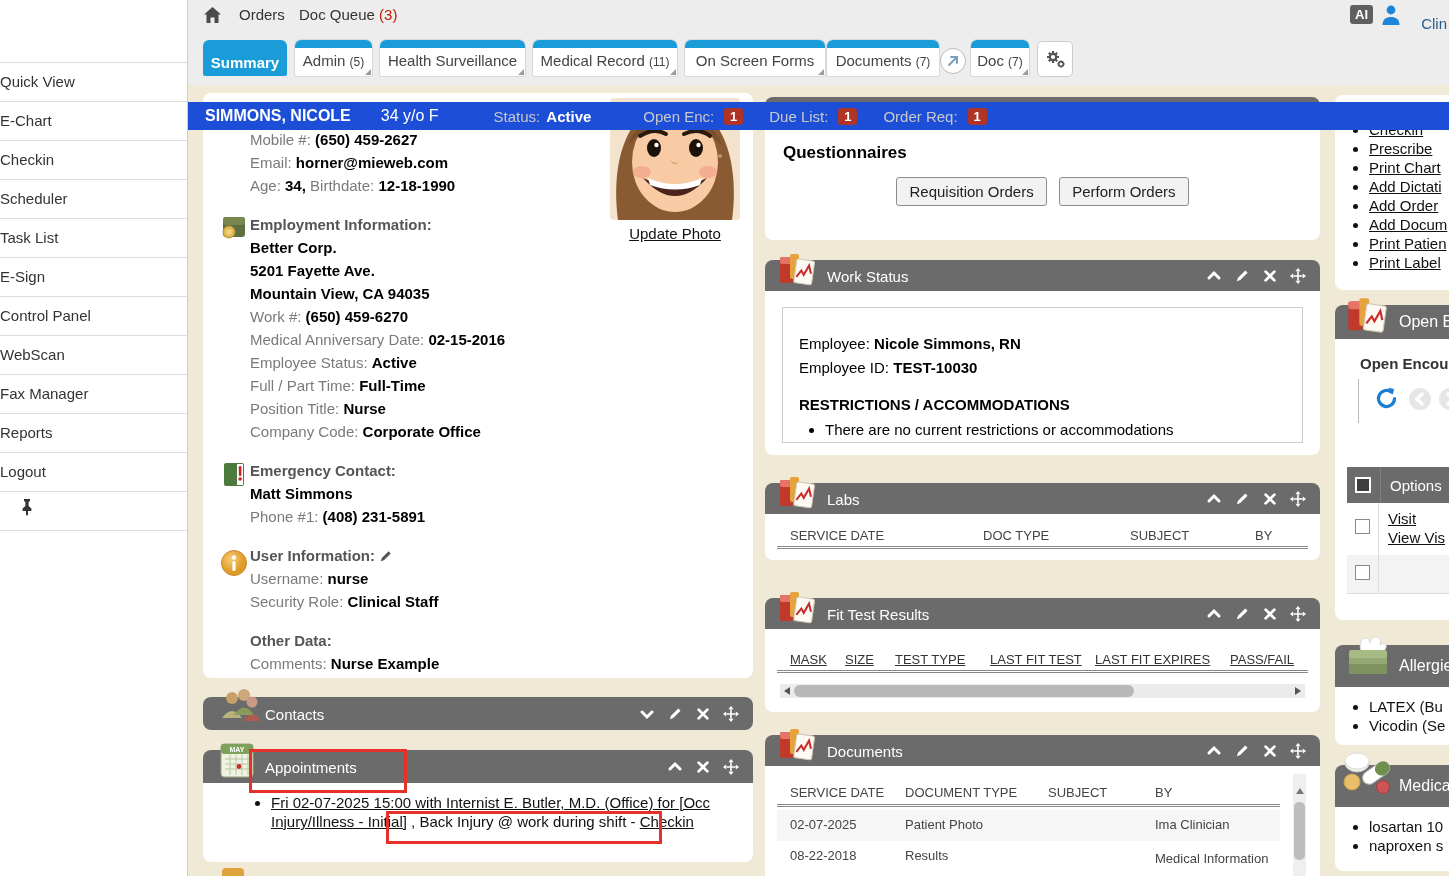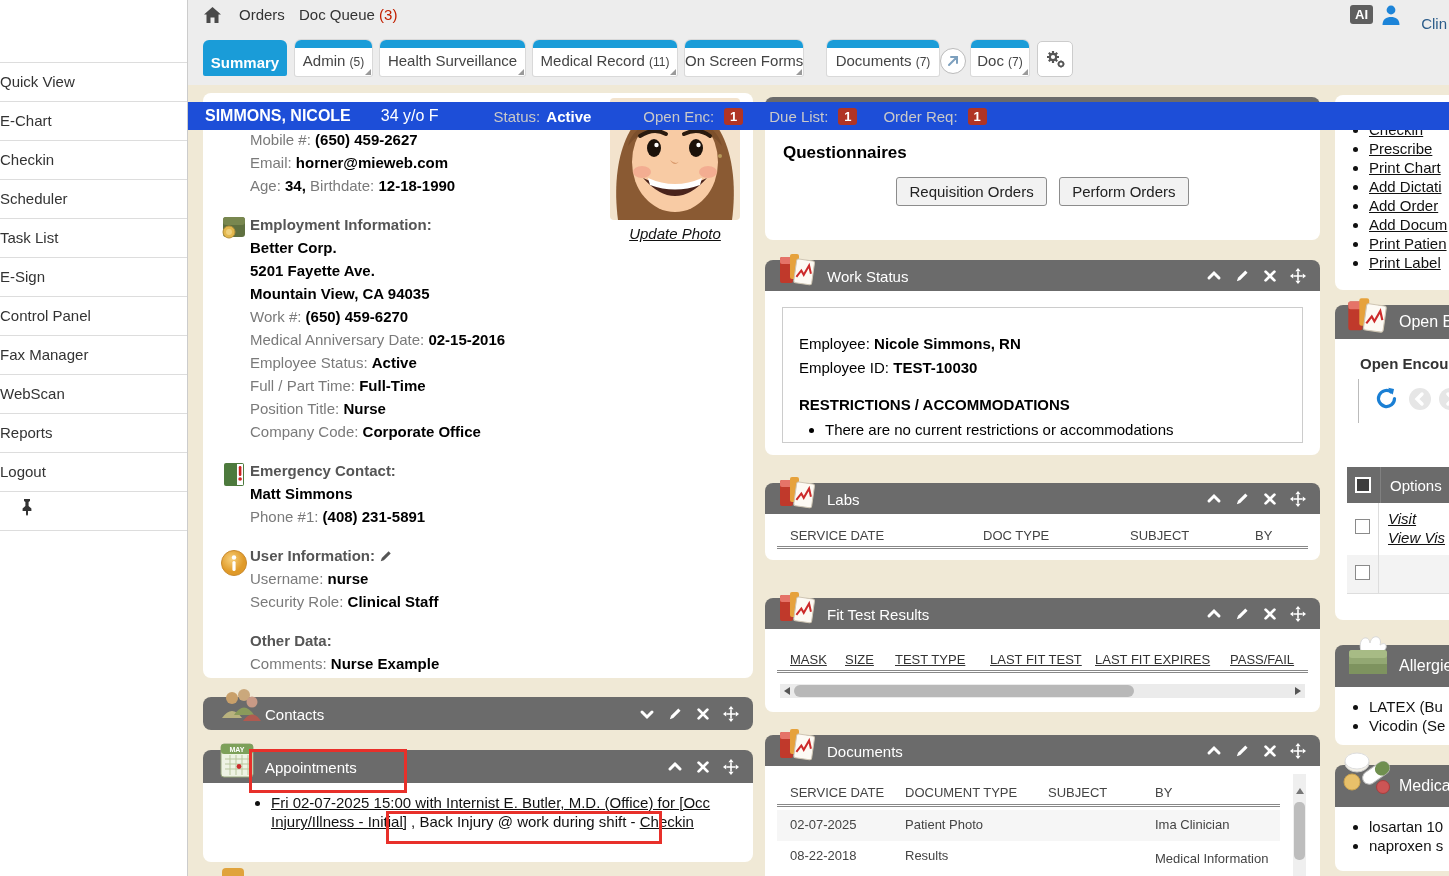--- a/index.html
+++ b/index.html
@@ -51,21 +51,21 @@
   .panel-title{position:absolute;left:62px;top:50%;transform:translateY(-50%);font-size:15px;color:#fff;white-space:nowrap;}
   .hdr-icons{position:absolute;right:14px;top:50%;transform:translateY(-50%);display:flex;gap:13px;align-items:center;}
   .hdr-icons svg{display:block;cursor:pointer;}
   .hdr-licon{position:absolute;z-index:7;}
 
   
   .lbl{color:#7a7a7a;}
   .val{color:#000;font-weight:bold;}
   .demo{position:absolute;left:47px;top:0;width:365px;font-size:15px;line-height:23px;}
   .sec-head{color:#555;font-weight:bold;margin-top:16px;}
-  a.plain{color:#111;text-decoration:underline;cursor:pointer;font-style:italic;}
+  a.plain{color:#111;text-decoration:underline;cursor:pointer;}
   .photo-frame{position:absolute;left:407px;top:5px;width:130px;height:122px;border-radius:4px;overflow:hidden;}
   .update-photo{position:absolute;left:405px;top:132px;width:134px;text-align:center;font-size:15px;}
 
   .btn{display:inline-block;background:#f2f2f2;border:1px solid #8c8c8c;border-radius:3px;
        font-size:15px;color:#222;padding:5px 12px;cursor:pointer;}
   .cols span{position:absolute;font-size:13px;color:#444;white-space:nowrap;}
   .cols a{position:absolute;font-size:13px;color:#333;text-decoration:underline;white-space:nowrap;cursor:pointer;}
   .dbl{position:absolute;left:12px;right:12px;border-bottom:3px double #888;}
   .cell{position:absolute;font-size:15px;color:#111;white-space:nowrap;}
   .scroll-h{position:absolute;background:#ebebeb;height:14px;}
@@ -588,21 +588,21 @@
     <div class="tab" style="left:193px;width:145px;">
       <div class="strip"></div>
         <span class="tlabel">Health Surveillance</span>
         <span class="fold"></span>
     </div>
     <div class="tab" style="left:346px;width:144px;">
       <div class="strip"></div>
         <span class="tlabel"><span>Medical Record</span> <span class="cnt">(11)</span></span>
         <span class="fold"></span>
     </div>
-    <div class="tab" style="left:498px;width:118px;">
+    <div class="tab" style="left:498px;width:140px;">
       <div class="strip"></div>
         <span class="tlabel">On Screen Forms</span>
         <span class="fold"></span>
     </div>
     <div class="tab" style="left:640px;width:112px;">
       <div class="strip"></div>
         <span class="tlabel"><span>Documents</span> <span class="cnt">(7)</span></span>
     </div>
     <div class="round-btn" style="left:753px;top:17px;width:24px;height:24px;">
       <svg width="24" height="24" viewBox="0 0 24 24">
@@ -628,22 +628,22 @@
 
   <div class="abs sidebar">
     <div style="height:62px;"></div>
     <div class="side-item">Quick View</div>
     <div class="side-item">E-Chart</div>
     <div class="side-item">Checkin</div>
     <div class="side-item">Scheduler</div>
     <div class="side-item">Task List</div>
     <div class="side-item">E-Sign</div>
     <div class="side-item">Control Panel</div>
+    <div class="side-item">WebScan</div>
     <div class="side-item">Fax Manager</div>
-    <div class="side-item">WebScan</div>
     <div class="side-item">Reports</div>
     <div class="side-item">Logout</div>
     <div class="side-pin">
       <svg width="14" height="18" viewBox="0 0 14 18">
           <path d="M4 1h6v2L8.6 4v4l2.8 2.6V13H8v3.6L7 18l-1-1.4V13H2.6v-2.4L5.4 8V4L4 3z" fill="#333"></path>
         </svg>
     </div>
   </div>
 
   <div class="redbox" style="left:249px;top:749px;width:152px;height:38px;"></div>

